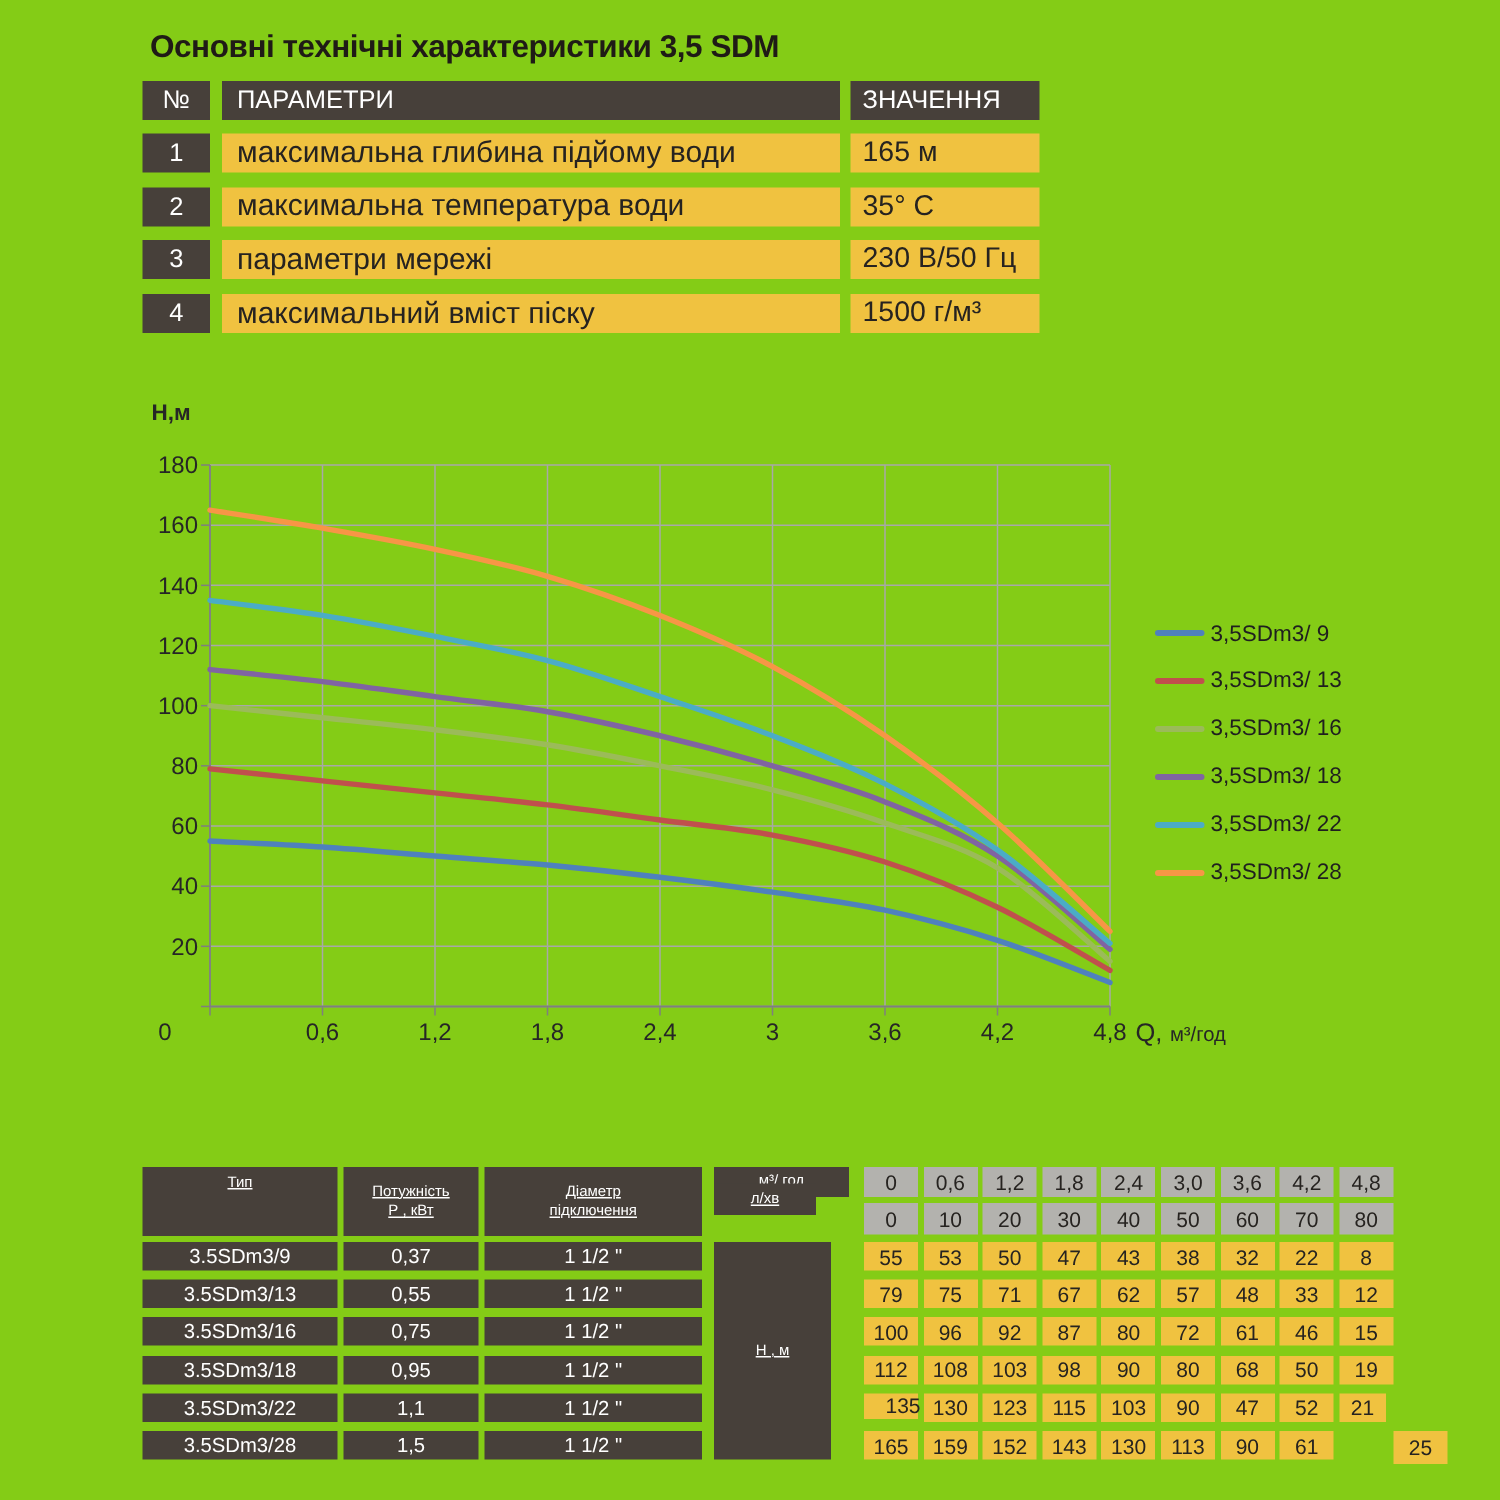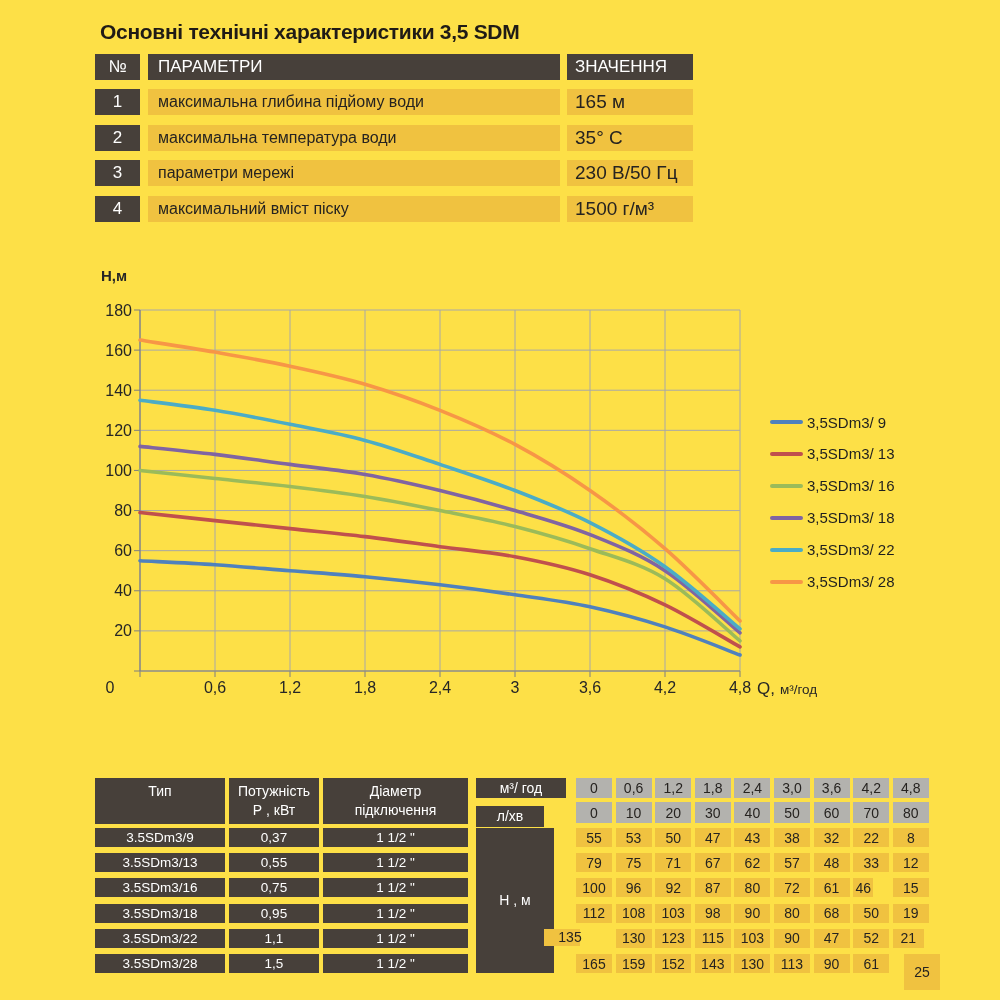--- a/index.html
+++ b/index.html
@@ -1,38 +1,38 @@
 <!DOCTYPE html>
 <html style="--dark: #47403A; --yellow: #F0C240; --gray: #B3B2AE;"><head>
 <meta charset="utf-8">
 <style>
   html,body{margin:0;padding:0;background:#fff;}
-  .page{position:relative;width:1000px;height:1000px;background:#fde047;overflow:hidden;
+  .page{position:relative;width:1000px;height:1000px;background:#84cc16;overflow:hidden;
         font-family:"Liberation Sans",sans-serif;color:#23201c;}
   .abs{position:absolute;box-sizing:border-box;}
   .doc-title{left:100px;top:20px;font-size:21px;font-weight:bold;letter-spacing:-0.3px;color:#1f1b16;}
   .section-title{left:100px;top:745px;font-size:17.5px;font-weight:bold;color:#1f1b16;}
   .cell{display:flex;align-items:center;}
   .cell-dark{background:var(--dark);color:#fff;}
   .cell-yellow{background:var(--yellow);color:#262320;}
   .cell-gray{background:var(--gray);color:#262320;}
   .center{justify-content:center;text-align:center;}
   .padl{padding-left:10px;}
   .spec-head{font-size:17px;}
-  .spec-param{font-size:16px;}
+  .spec-param{font-size:20px;}
   .spec-value{font-size:19px;padding-left:8px;}
   .spec-num{font-size:17px;}
   .ylab{left:101px;top:267px;font-size:15px;font-weight:bold;color:#262626;}
   .qlab{left:757px;top:679px;color:#262626;white-space:nowrap;}
   .qlab .q-main{font-size:17px;}
   .qlab .q-unit{font-size:13.5px;margin-left:5px;}
   #legend .item{position:absolute;left:770px;display:flex;align-items:center;height:20px;}
   #legend .swatch{width:33px;height:4px;border-radius:2px;flex:0 0 auto;}
   #legend .lbl{margin-left:4px;font-size:15px;color:#1f1f1f;white-space:nowrap;}
-  .hydro-head{font-size:14px;white-space:pre-line;line-height:1.35;}
+  .hydro-head{font-size:10px;white-space:pre-line;line-height:1.35;text-decoration:underline;}
   .hydro-type{font-size:13.5px;}
   .hydro-val{font-size:14px;}
   svg text{font-family:"Liberation Sans",sans-serif;fill:#262626;}
 </style>
 </head>
 <body>
 
 <div class="page">
 
   <div class="abs doc-title">Основні технічні характеристики 3,5 SDM</div>
@@ -156,21 +156,21 @@
       </div>
   </div>
 
   <div id="hydro">
       <div class="abs cell cell-dark hydro-head center" style="left: 95px; top: 778px; width: 130px; height: 46px; align-items: flex-start; justify-content: center; padding-top: 4px;">Тип</div>
       <div class="abs cell cell-dark center hydro-head" style="left: 229px; top: 778px; width: 90px; height: 46px;">Потужність
 Р , кВт</div>
       <div class="abs cell cell-dark center hydro-head" style="left: 323px; top: 778px; width: 145px; height: 46px;">Діаметр
 підключення</div>
       <div class="abs cell cell-dark center hydro-head" style="left: 476px; top: 778px; width: 90px; height: 20px;">м³/ год</div>
-      <div class="abs cell cell-dark center hydro-head" style="left: 476px; top: 806px; width: 68px; height: 21px;">л/хв</div>
+      <div class="abs cell cell-dark center hydro-head" style="left: 476px; top: 789px; width: 68px; height: 21px;">л/хв</div>
       <div class="abs cell cell-gray center hydro-val" style="left: 576px; top: 778px; width: 36px; height: 20px;">0</div>
       <div class="abs cell cell-gray center hydro-val" style="left: 615.6px; top: 778px; width: 36px; height: 20px;">0,6</div>
       <div class="abs cell cell-gray center hydro-val" style="left: 655.2px; top: 778px; width: 36px; height: 20px;">1,2</div>
       <div class="abs cell cell-gray center hydro-val" style="left: 694.8px; top: 778px; width: 36px; height: 20px;">1,8</div>
       <div class="abs cell cell-gray center hydro-val" style="left: 734.4px; top: 778px; width: 36px; height: 20px;">2,4</div>
       <div class="abs cell cell-gray center hydro-val" style="left: 774px; top: 778px; width: 36px; height: 20px;">3,0</div>
       <div class="abs cell cell-gray center hydro-val" style="left: 813.6px; top: 778px; width: 36px; height: 20px;">3,6</div>
       <div class="abs cell cell-gray center hydro-val" style="left: 853.2px; top: 778px; width: 36px; height: 20px;">4,2</div>
       <div class="abs cell cell-gray center hydro-val" style="left: 892.8px; top: 778px; width: 36px; height: 20px;">4,8</div>
       <div class="abs cell cell-gray center hydro-val" style="left: 576px; top: 802px; width: 36px; height: 21px;">0</div>
@@ -210,53 +210,53 @@
       <div class="abs cell cell-dark center hydro-type" style="left: 95px; top: 878.4px; width: 130px; height: 19px;">3.5SDm3/16</div>
       <div class="abs cell cell-dark center hydro-type" style="left: 229px; top: 878.4px; width: 90px; height: 19px;">0,75</div>
       <div class="abs cell cell-dark center hydro-type" style="left: 323px; top: 878.4px; width: 145px; height: 19px;">1 1/2 "</div>
       <div class="abs cell cell-yellow center hydro-val" style="left: 576px; top: 878.4px; width: 36px; height: 19px;">100</div>
       <div class="abs cell cell-yellow center hydro-val" style="left: 615.6px; top: 878.4px; width: 36px; height: 19px;">96</div>
       <div class="abs cell cell-yellow center hydro-val" style="left: 655.2px; top: 878.4px; width: 36px; height: 19px;">92</div>
       <div class="abs cell cell-yellow center hydro-val" style="left: 694.8px; top: 878.4px; width: 36px; height: 19px;">87</div>
       <div class="abs cell cell-yellow center hydro-val" style="left: 734.4px; top: 878.4px; width: 36px; height: 19px;">80</div>
       <div class="abs cell cell-yellow center hydro-val" style="left: 774px; top: 878.4px; width: 36px; height: 19px;">72</div>
       <div class="abs cell cell-yellow center hydro-val" style="left: 813.6px; top: 878.4px; width: 36px; height: 19px;">61</div>
-      <div class="abs cell cell-yellow center hydro-val" style="left: 853.2px; top: 878.4px; width: 20px; height: 19px;">46</div>
+      <div class="abs cell cell-yellow center hydro-val" style="left: 853.2px; top: 878.4px; width: 36px; height: 19px;">46</div>
       <div class="abs cell cell-yellow center hydro-val" style="left: 892.8px; top: 878.4px; width: 36px; height: 19px;">15</div>
       <div class="abs cell cell-dark center hydro-type" style="left: 95px; top: 903.6px; width: 130px; height: 19px;">3.5SDm3/18</div>
       <div class="abs cell cell-dark center hydro-type" style="left: 229px; top: 903.6px; width: 90px; height: 19px;">0,95</div>
       <div class="abs cell cell-dark center hydro-type" style="left: 323px; top: 903.6px; width: 145px; height: 19px;">1 1/2 "</div>
       <div class="abs cell cell-yellow center hydro-val" style="left: 576px; top: 903.6px; width: 36px; height: 19px;">112</div>
       <div class="abs cell cell-yellow center hydro-val" style="left: 615.6px; top: 903.6px; width: 36px; height: 19px;">108</div>
       <div class="abs cell cell-yellow center hydro-val" style="left: 655.2px; top: 903.6px; width: 36px; height: 19px;">103</div>
       <div class="abs cell cell-yellow center hydro-val" style="left: 694.8px; top: 903.6px; width: 36px; height: 19px;">98</div>
       <div class="abs cell cell-yellow center hydro-val" style="left: 734.4px; top: 903.6px; width: 36px; height: 19px;">90</div>
       <div class="abs cell cell-yellow center hydro-val" style="left: 774px; top: 903.6px; width: 36px; height: 19px;">80</div>
       <div class="abs cell cell-yellow center hydro-val" style="left: 813.6px; top: 903.6px; width: 36px; height: 19px;">68</div>
       <div class="abs cell cell-yellow center hydro-val" style="left: 853.2px; top: 903.6px; width: 36px; height: 19px;">50</div>
       <div class="abs cell cell-yellow center hydro-val" style="left: 892.8px; top: 903.6px; width: 36px; height: 19px;">19</div>
       <div class="abs cell cell-dark center hydro-type" style="left: 95px; top: 928.8px; width: 130px; height: 19px;">3.5SDm3/22</div>
       <div class="abs cell cell-dark center hydro-type" style="left: 229px; top: 928.8px; width: 90px; height: 19px;">1,1</div>
       <div class="abs cell cell-dark center hydro-type" style="left: 323px; top: 928.8px; width: 145px; height: 19px;">1 1/2 "</div>
-      <div class="abs cell cell-yellow center hydro-val" style="left: 544px; top: 928.8px; width: 36px; height: 17px; padding-left: 16px;">135</div>
+      <div class="abs cell cell-yellow center hydro-val" style="left: 576px; top: 928.8px; width: 36px; height: 17px; padding-left: 16px;">135</div>
       <div class="abs cell cell-yellow center hydro-val" style="left: 615.6px; top: 928.8px; width: 36px; height: 19px;">130</div>
       <div class="abs cell cell-yellow center hydro-val" style="left: 655.2px; top: 928.8px; width: 36px; height: 19px;">123</div>
       <div class="abs cell cell-yellow center hydro-val" style="left: 694.8px; top: 928.8px; width: 36px; height: 19px;">115</div>
       <div class="abs cell cell-yellow center hydro-val" style="left: 734.4px; top: 928.8px; width: 36px; height: 19px;">103</div>
       <div class="abs cell cell-yellow center hydro-val" style="left: 774px; top: 928.8px; width: 36px; height: 19px;">90</div>
       <div class="abs cell cell-yellow center hydro-val" style="left: 813.6px; top: 928.8px; width: 36px; height: 19px;">47</div>
       <div class="abs cell cell-yellow center hydro-val" style="left: 853.2px; top: 928.8px; width: 36px; height: 19px;">52</div>
       <div class="abs cell cell-yellow center hydro-val" style="left: 892.8px; top: 928.8px; width: 31px; height: 19px;">21</div>
       <div class="abs cell cell-dark center hydro-type" style="left: 95px; top: 954px; width: 130px; height: 19px;">3.5SDm3/28</div>
       <div class="abs cell cell-dark center hydro-type" style="left: 229px; top: 954px; width: 90px; height: 19px;">1,5</div>
       <div class="abs cell cell-dark center hydro-type" style="left: 323px; top: 954px; width: 145px; height: 19px;">1 1/2 "</div>
       <div class="abs cell cell-yellow center hydro-val" style="left: 576px; top: 954px; width: 36px; height: 19px;">165</div>
       <div class="abs cell cell-yellow center hydro-val" style="left: 615.6px; top: 954px; width: 36px; height: 19px;">159</div>
       <div class="abs cell cell-yellow center hydro-val" style="left: 655.2px; top: 954px; width: 36px; height: 19px;">152</div>
       <div class="abs cell cell-yellow center hydro-val" style="left: 694.8px; top: 954px; width: 36px; height: 19px;">143</div>
       <div class="abs cell cell-yellow center hydro-val" style="left: 734.4px; top: 954px; width: 36px; height: 19px;">130</div>
       <div class="abs cell cell-yellow center hydro-val" style="left: 774px; top: 954px; width: 36px; height: 19px;">113</div>
       <div class="abs cell cell-yellow center hydro-val" style="left: 813.6px; top: 954px; width: 36px; height: 19px;">90</div>
       <div class="abs cell cell-yellow center hydro-val" style="left: 853.2px; top: 954px; width: 36px; height: 19px;">61</div>
-      <div class="abs cell cell-yellow center hydro-val" style="left: 904px; top: 954px; width: 36px; height: 36px;">25</div>
+      <div class="abs cell cell-yellow center hydro-val" style="left: 929px; top: 954px; width: 36px; height: 22px;">25</div>
     </div>
 
 </div>
 
 </body></html>

